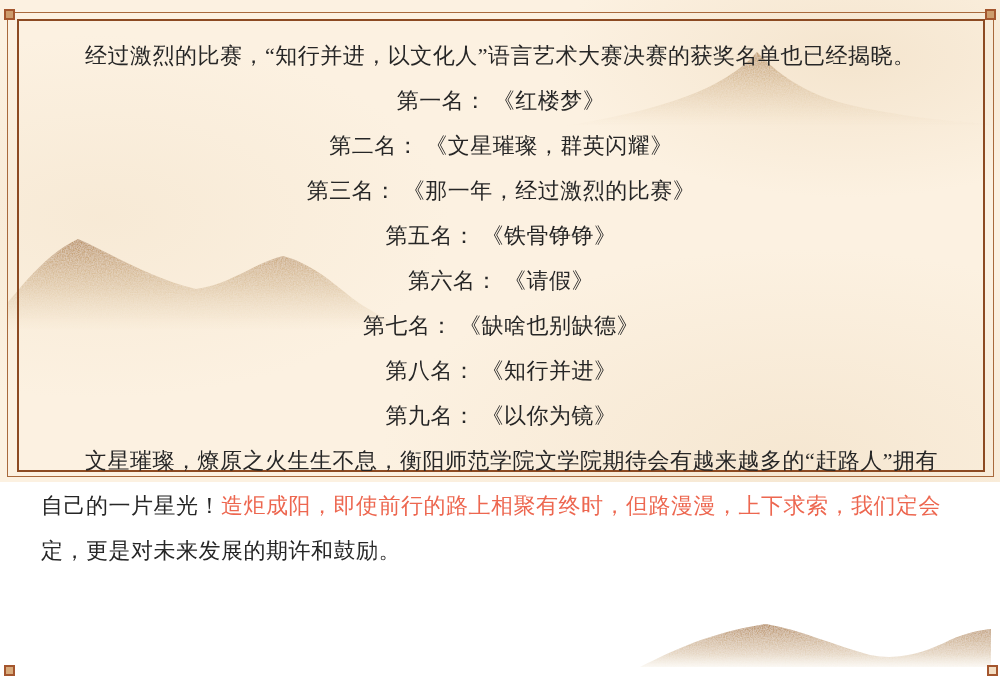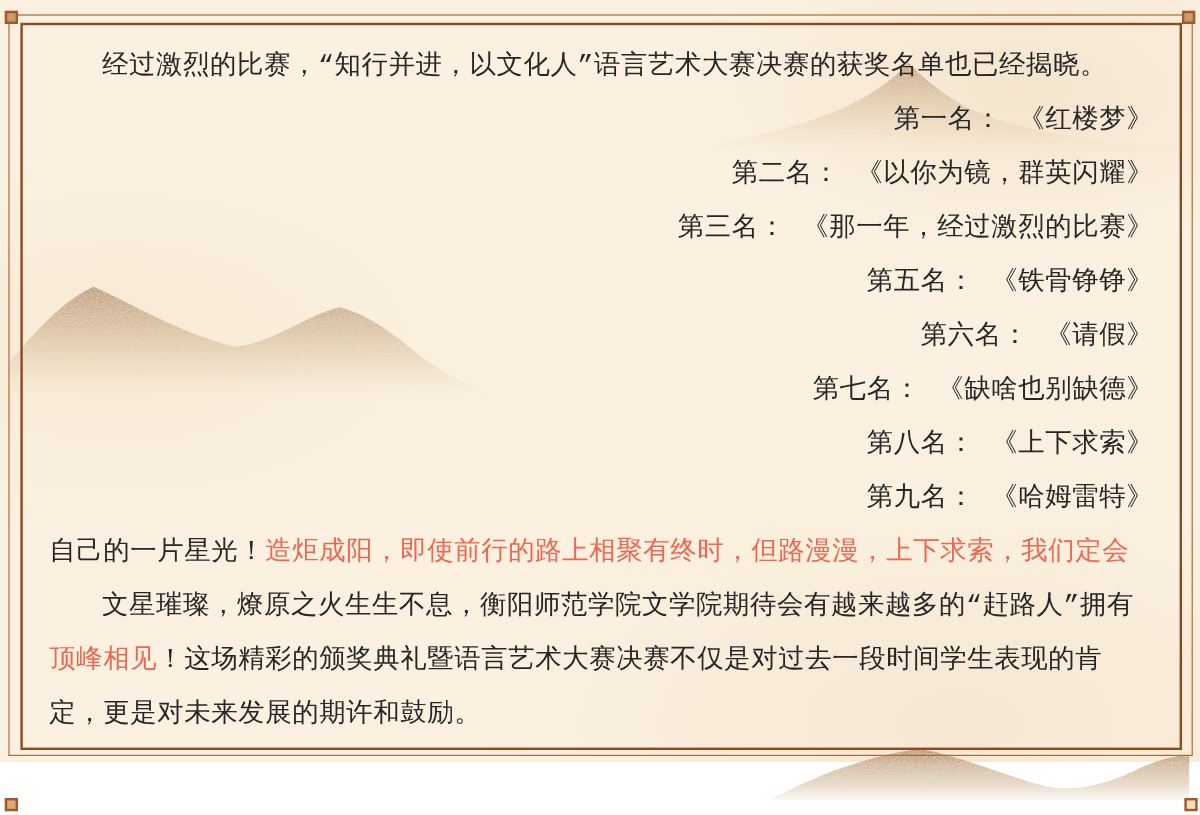--- a/index.html
+++ b/index.html
@@ -1,22 +1,22 @@
 <!DOCTYPE html>
 <html><head>
 <meta charset="utf-8">
 <style>
   html, body { margin: 0; padding: 0; }
   body { width: 1000px; height: 679px; overflow: hidden; }
 
   .page {
     position: relative;
     width: 1000px;
-    height: 635px;
-    font-family: Liberation Mono, monospace;
+    height: 482px;
+    font-family: Liberation Serif, serif;
     background:
       radial-gradient(420px 200px at 85% 12%, rgba(235,214,183,0.45), rgba(235,214,183,0) 70%),
       radial-gradient(500px 260px at 10% 45%, rgba(238,220,192,0.35), rgba(238,220,192,0) 70%),
       radial-gradient(600px 300px at 80% 95%, rgba(236,216,186,0.40), rgba(236,216,186,0) 70%),
       #fcf1e1;
     color: #262626;
   }
 
   
   .deco {
@@ -54,21 +54,21 @@
     padding: 12px 22px 0 22px;
     font-size: 22px;
     line-height: 45px;
     letter-spacing: 0.5px;
   }
   .intro-line {
     text-indent: 2em;
     white-space: nowrap;
   }
   .rank-line {
-    text-align: right;
+    text-align: center;
     white-space: nowrap;
   }
   .outro-line {
     white-space: nowrap;
   }
   .outro-line.first { text-indent: 2em; }
   .hl { color: #ed6750; }
 </style>
 </head>
 <body>
@@ -114,30 +114,29 @@
   <div class="corner tl"></div>
   <div class="corner tr"></div>
   <div class="corner bl"></div>
   <div class="corner br"></div>
 
   <div class="content">
 
     <div class="intro-line">经过激烈的比赛，“知行并进，以文化人”语言艺术大赛决赛的获奖名单也已经揭晓。</div>
 
     <div class="rank-line">第一名： 《红楼梦》</div>
-    <div class="rank-line">第二名： 《以你为镜，群英闪耀》</div>
+    <div class="rank-line">第二名： 《文星璀璨，群英闪耀》</div>
     <div class="rank-line">第三名： 《那一年，经过激烈的比赛》</div>
     <div class="rank-line">第五名： 《铁骨铮铮》</div>
     <div class="rank-line">第六名： 《请假》</div>
     <div class="rank-line">第七名： 《缺啥也别缺德》</div>
-    <div class="rank-line">第八名： 《上下求索》</div>
-    <div class="rank-line">第九名： 《哈姆雷特》</div>
+    <div class="rank-line">第八名： 《知行并进》</div>
+    <div class="rank-line">第九名： 《以你为镜》</div>
+
+    <div class="outro-line first">文星璀璨，燎原之火生生不息，衡阳师范学院文学院期待会有越来越多的“赶路人”拥有</div>
 
     <div class="outro-line"><span>自己的一片星光！</span><span class="hl">造炬成阳，即使前行的路上相聚有终时，但路漫漫，上下求索，我们定会</span></div>
 
-    <div class="outro-line first">文星璀璨，燎原之火生生不息，衡阳师范学院文学院期待会有越来越多的“赶路人”拥有</div>
-
-    <div class="outro-line"><span class="hl">顶峰相见</span><span>！这场精彩的颁奖典礼暨语言艺术大赛决赛不仅是对过去一段时间学生表现的肯</span></div>
 
     <div class="outro-line">定，更是对未来发展的期许和鼓励。</div>
 
   </div>
 </div>
 
 </body></html>

